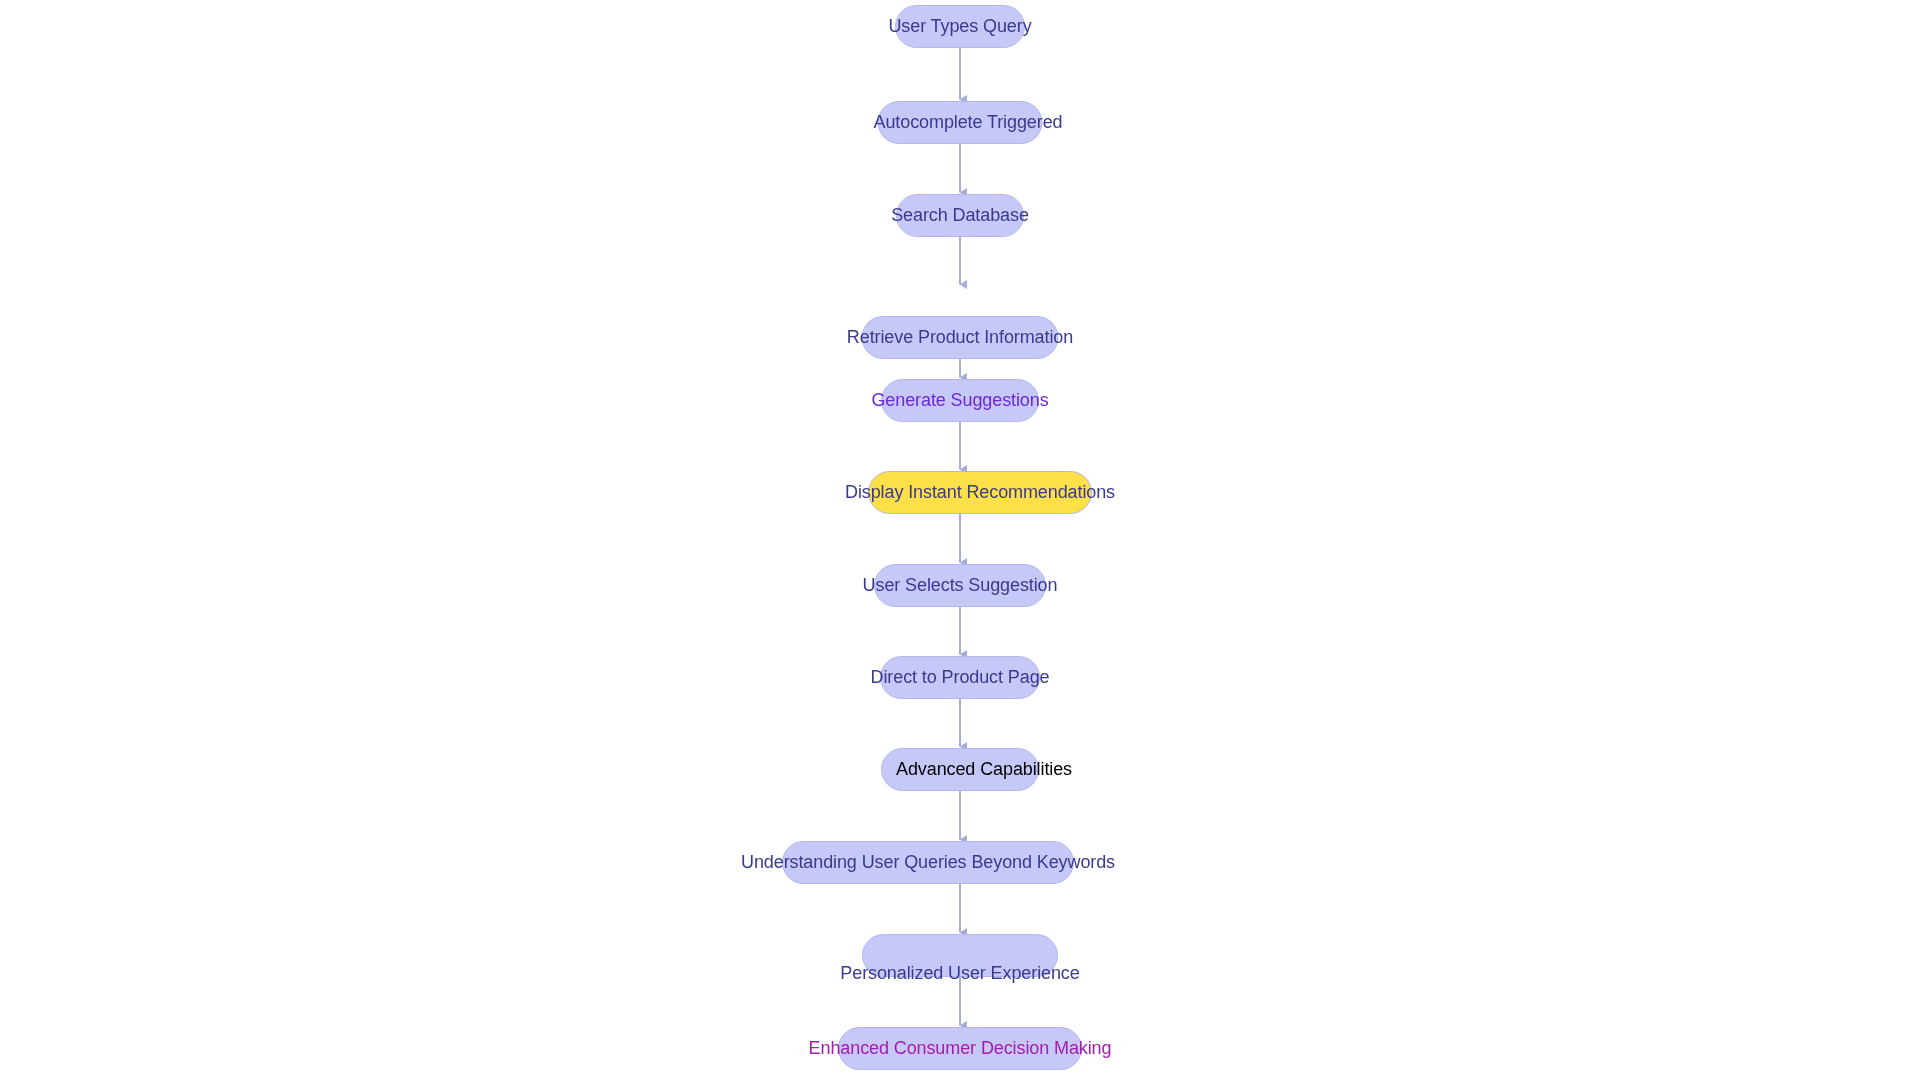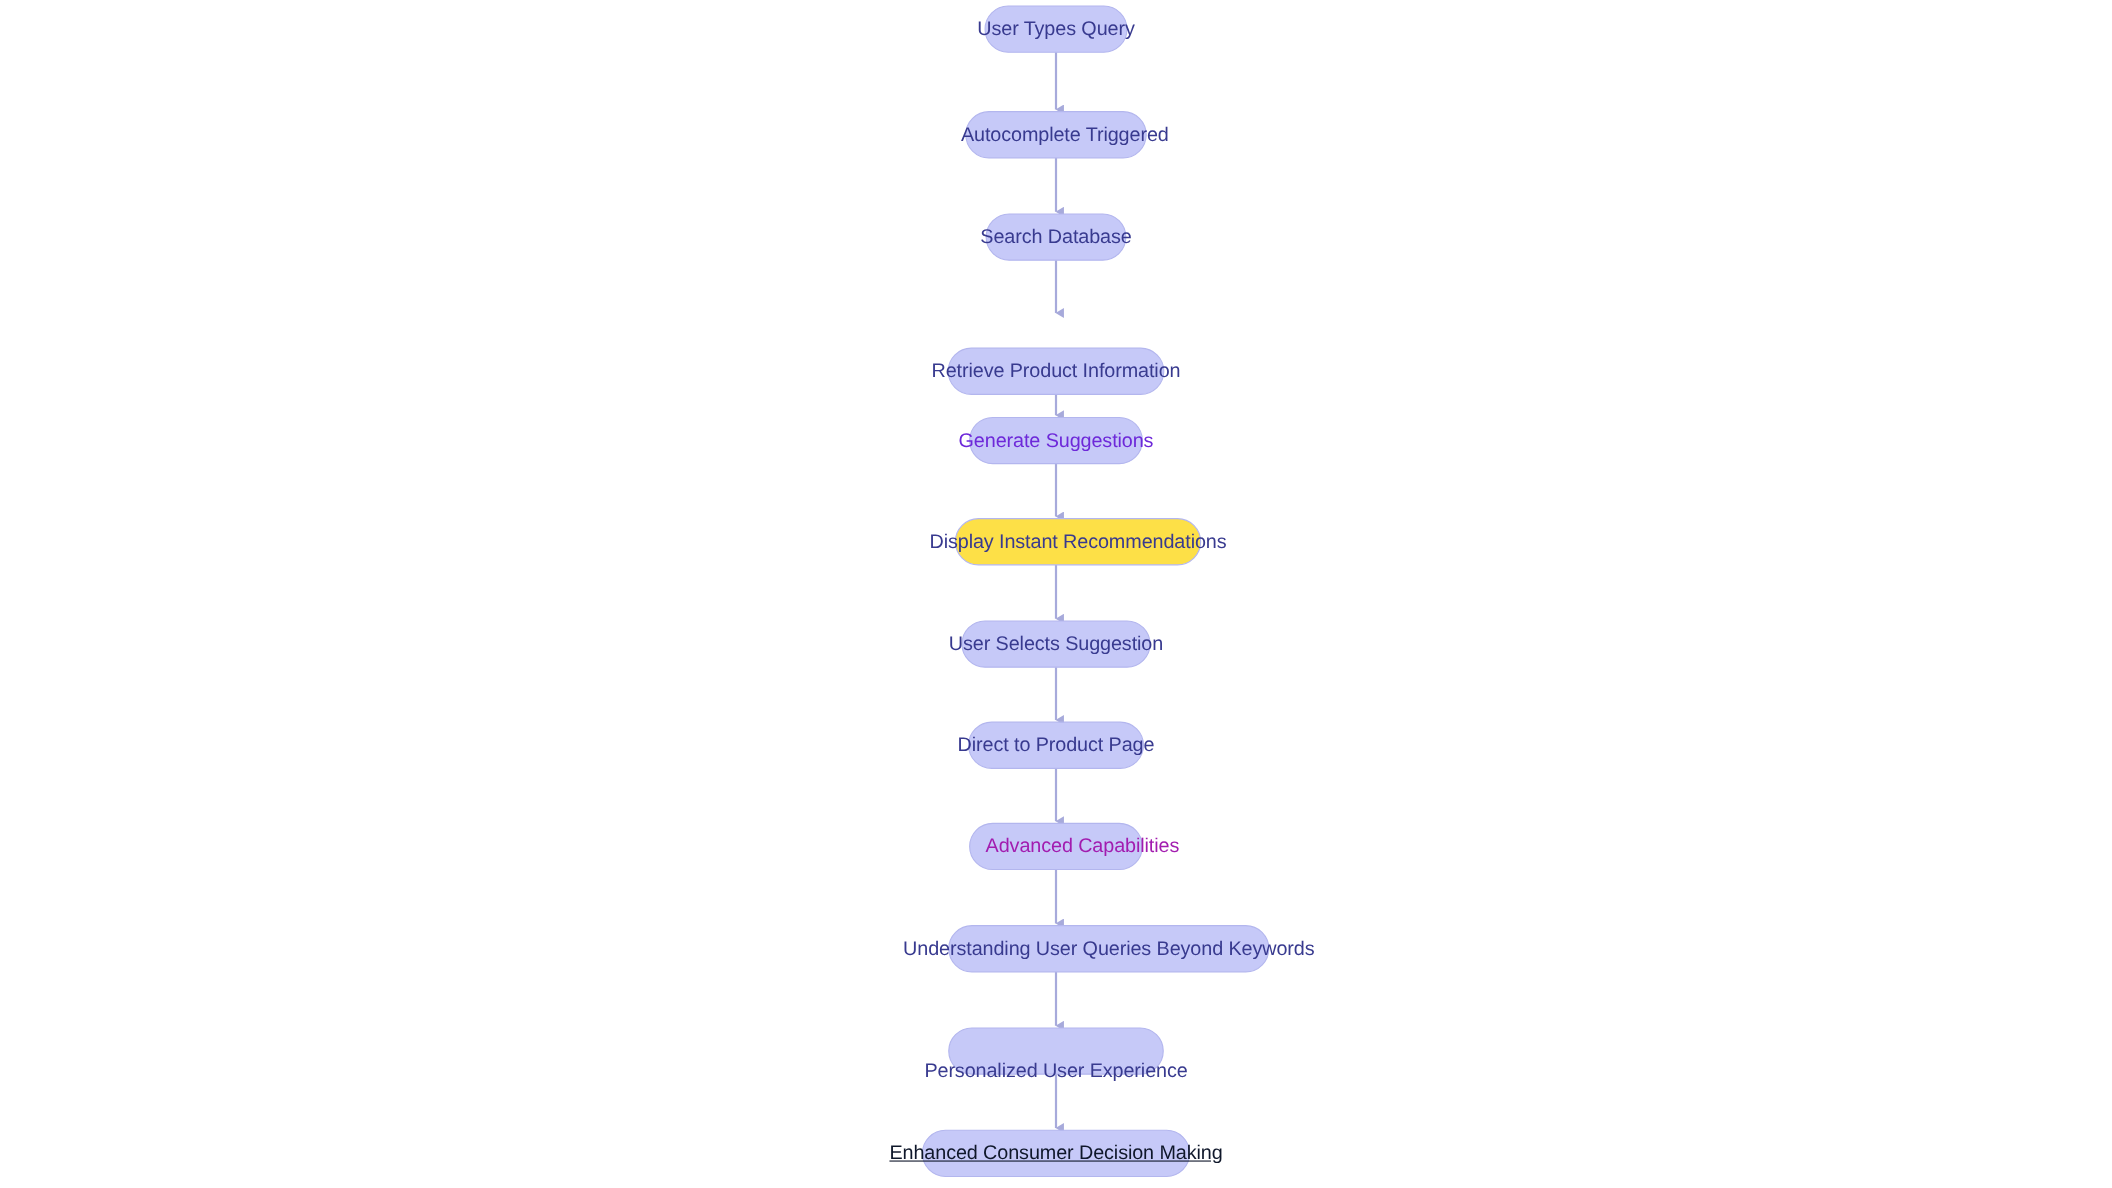--- a/index.html
+++ b/index.html
@@ -103,26 +103,26 @@
       <div class="flow-node" style="left: 980px; top: 470.5px; width: 224px; background: #fde047; border-color: rgb(179, 182, 238);">
         <span class="flow-node-label" style="color: rgb(56, 58, 143);">Display Instant Recommendations</span>
       </div>
       <div class="flow-node" style="left: 960px; top: 563.5px; width: 172px; background: rgb(198, 201, 248); border-color: rgb(179, 182, 238);">
         <span class="flow-node-label" style="color: rgb(56, 58, 143);">User Selects Suggestion</span>
       </div>
       <div class="flow-node" style="left: 960px; top: 655.5px; width: 160px; background: rgb(198, 201, 248); border-color: rgb(179, 182, 238);">
         <span class="flow-node-label" style="color: rgb(56, 58, 143);">Direct to Product Page</span>
       </div>
       <div class="flow-node" style="left: 960px; top: 747.5px; width: 158px; background: rgb(198, 201, 248); border-color: rgb(179, 182, 238);">
-        <span class="flow-node-label" style="color: #a21caf; margin-left: 48px;">Advanced Capabilities</span>
+        <span class="flow-node-label" style="color: #000000; margin-left: 48px;">Advanced Capabilities</span>
       </div>
-      <div class="flow-node" style="left: 1008px; top: 840.5px; width: 292px; background: rgb(198, 201, 248); border-color: rgb(179, 182, 238); text-align: center;">
+      <div class="flow-node" style="left: 928px; top: 840.5px; width: 292px; background: rgb(198, 201, 248); border-color: rgb(179, 182, 238); text-align: center;">
         <span class="flow-node-label" style="color: rgb(56, 58, 143);">Understanding User Queries Beyond Keywords</span>
       </div>
       <div class="flow-node" style="left: 960px; top: 933.5px; width: 196px; background: rgb(198, 201, 248); border-color: rgb(179, 182, 238);">
         <span class="flow-node-label" style="color: rgb(56, 58, 143); margin-top: 36px;">Personalized User Experience</span>
       </div>
       <div class="flow-node" style="left: 960px; top: 1026.5px; width: 244px; background: rgb(198, 201, 248); border-color: rgb(179, 182, 238);">
-        <span class="flow-node-label" style="color: #0f172a; text-decoration: underline;">Enhanced Consumer Decision Making</span>
+        <span class="flow-node-label" style="color: #a21caf;">Enhanced Consumer Decision Making</span>
       </div>
     </div>
 
 </div>
 
 </body></html>

